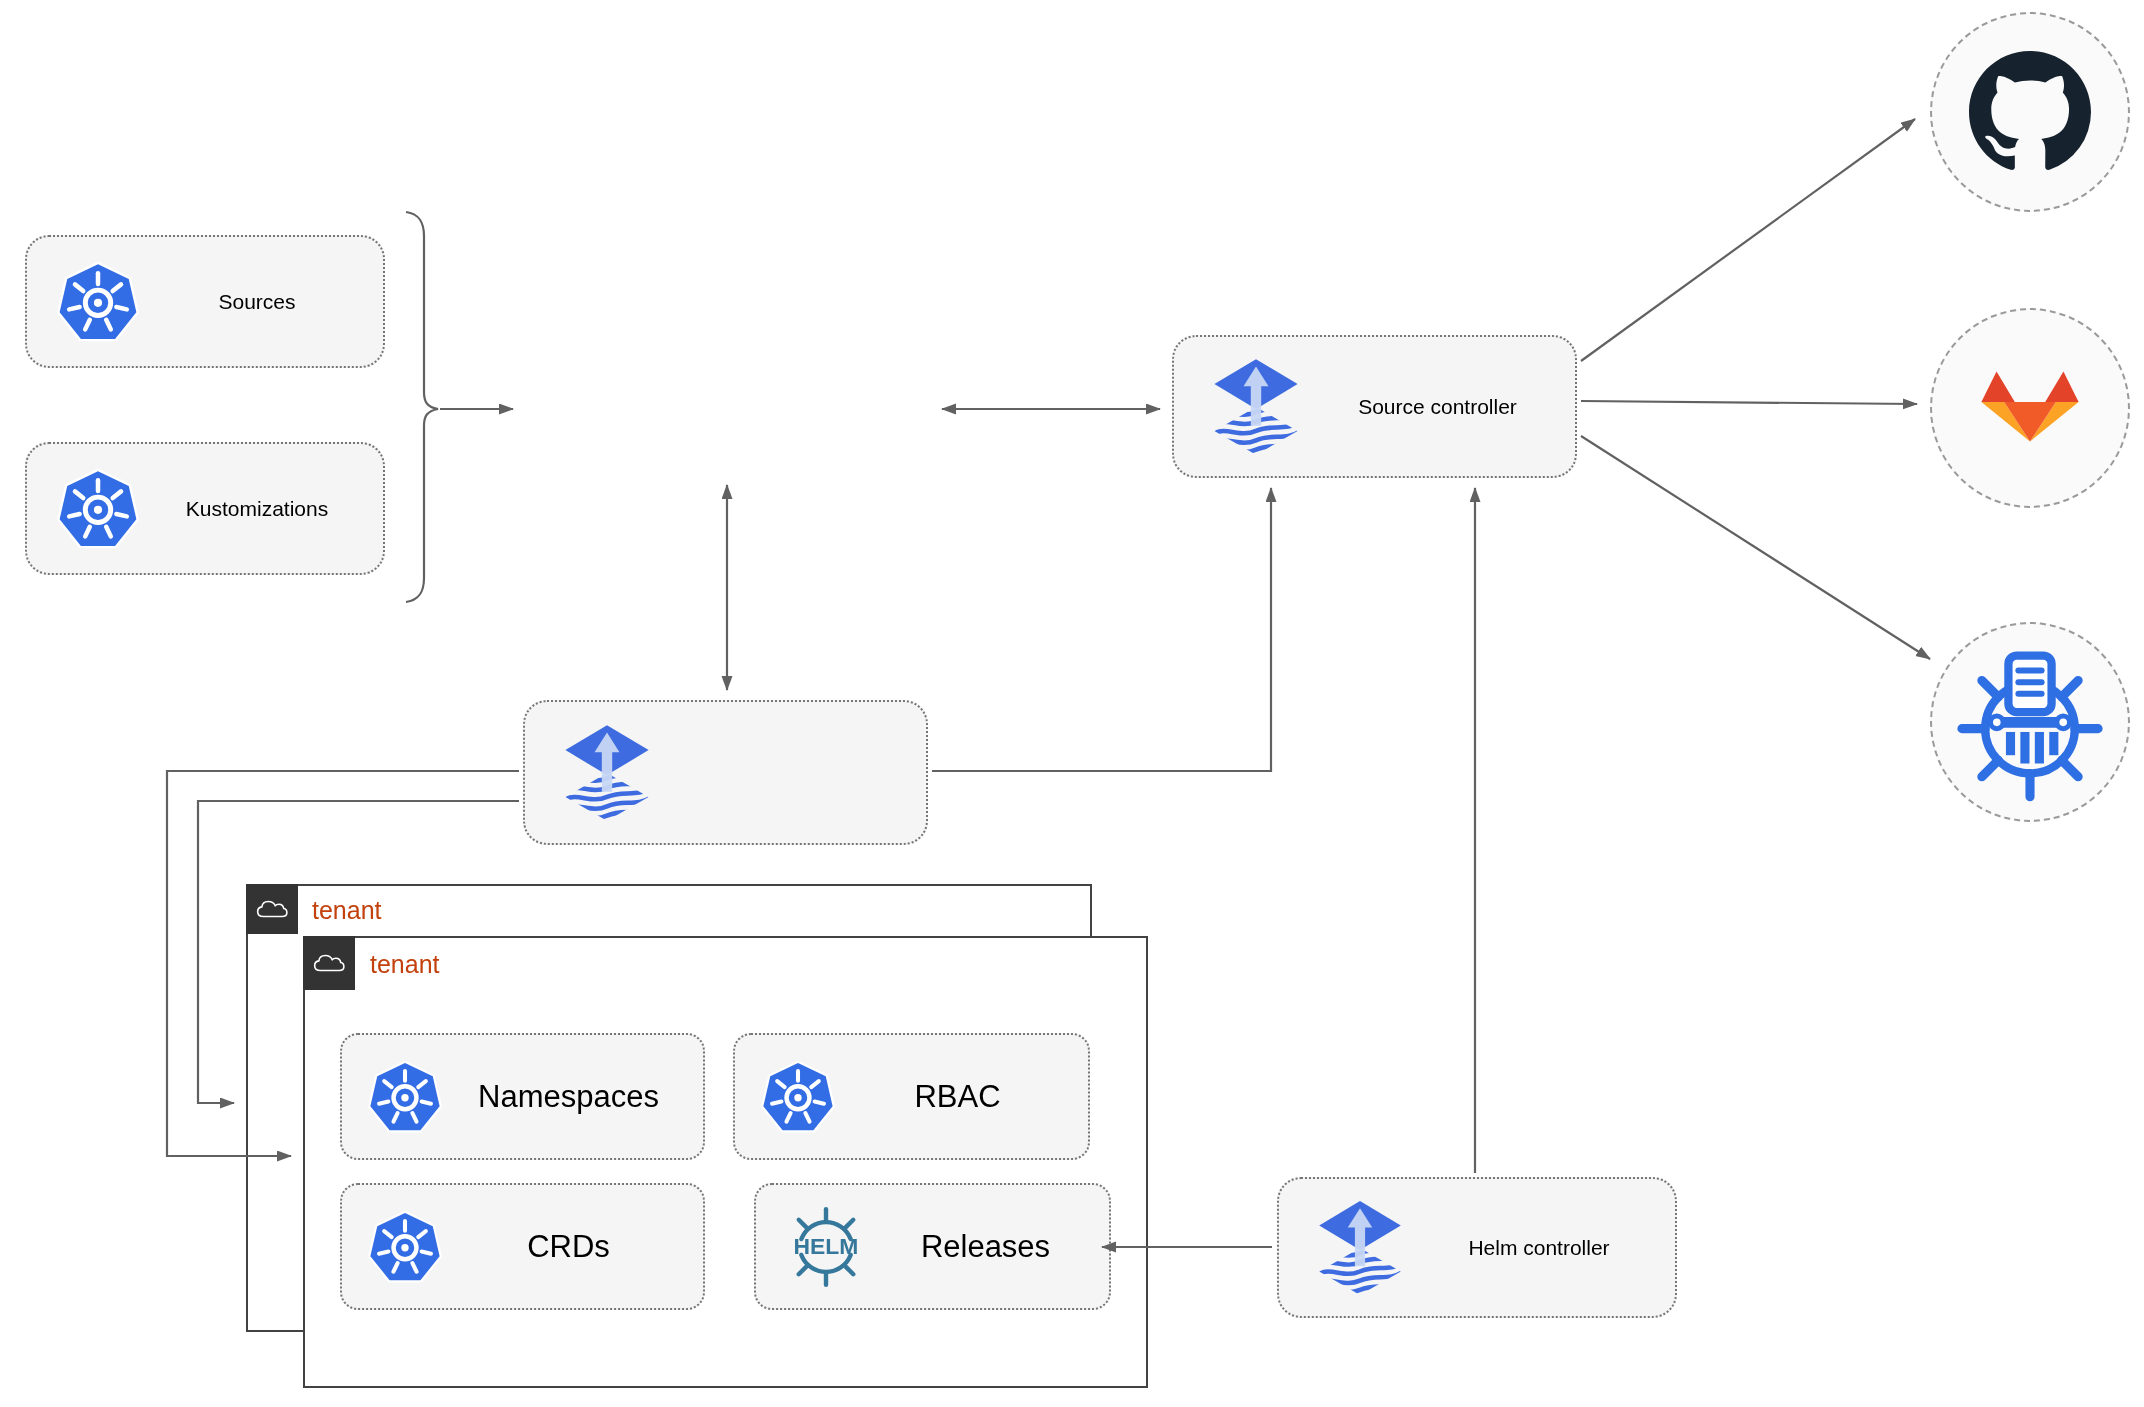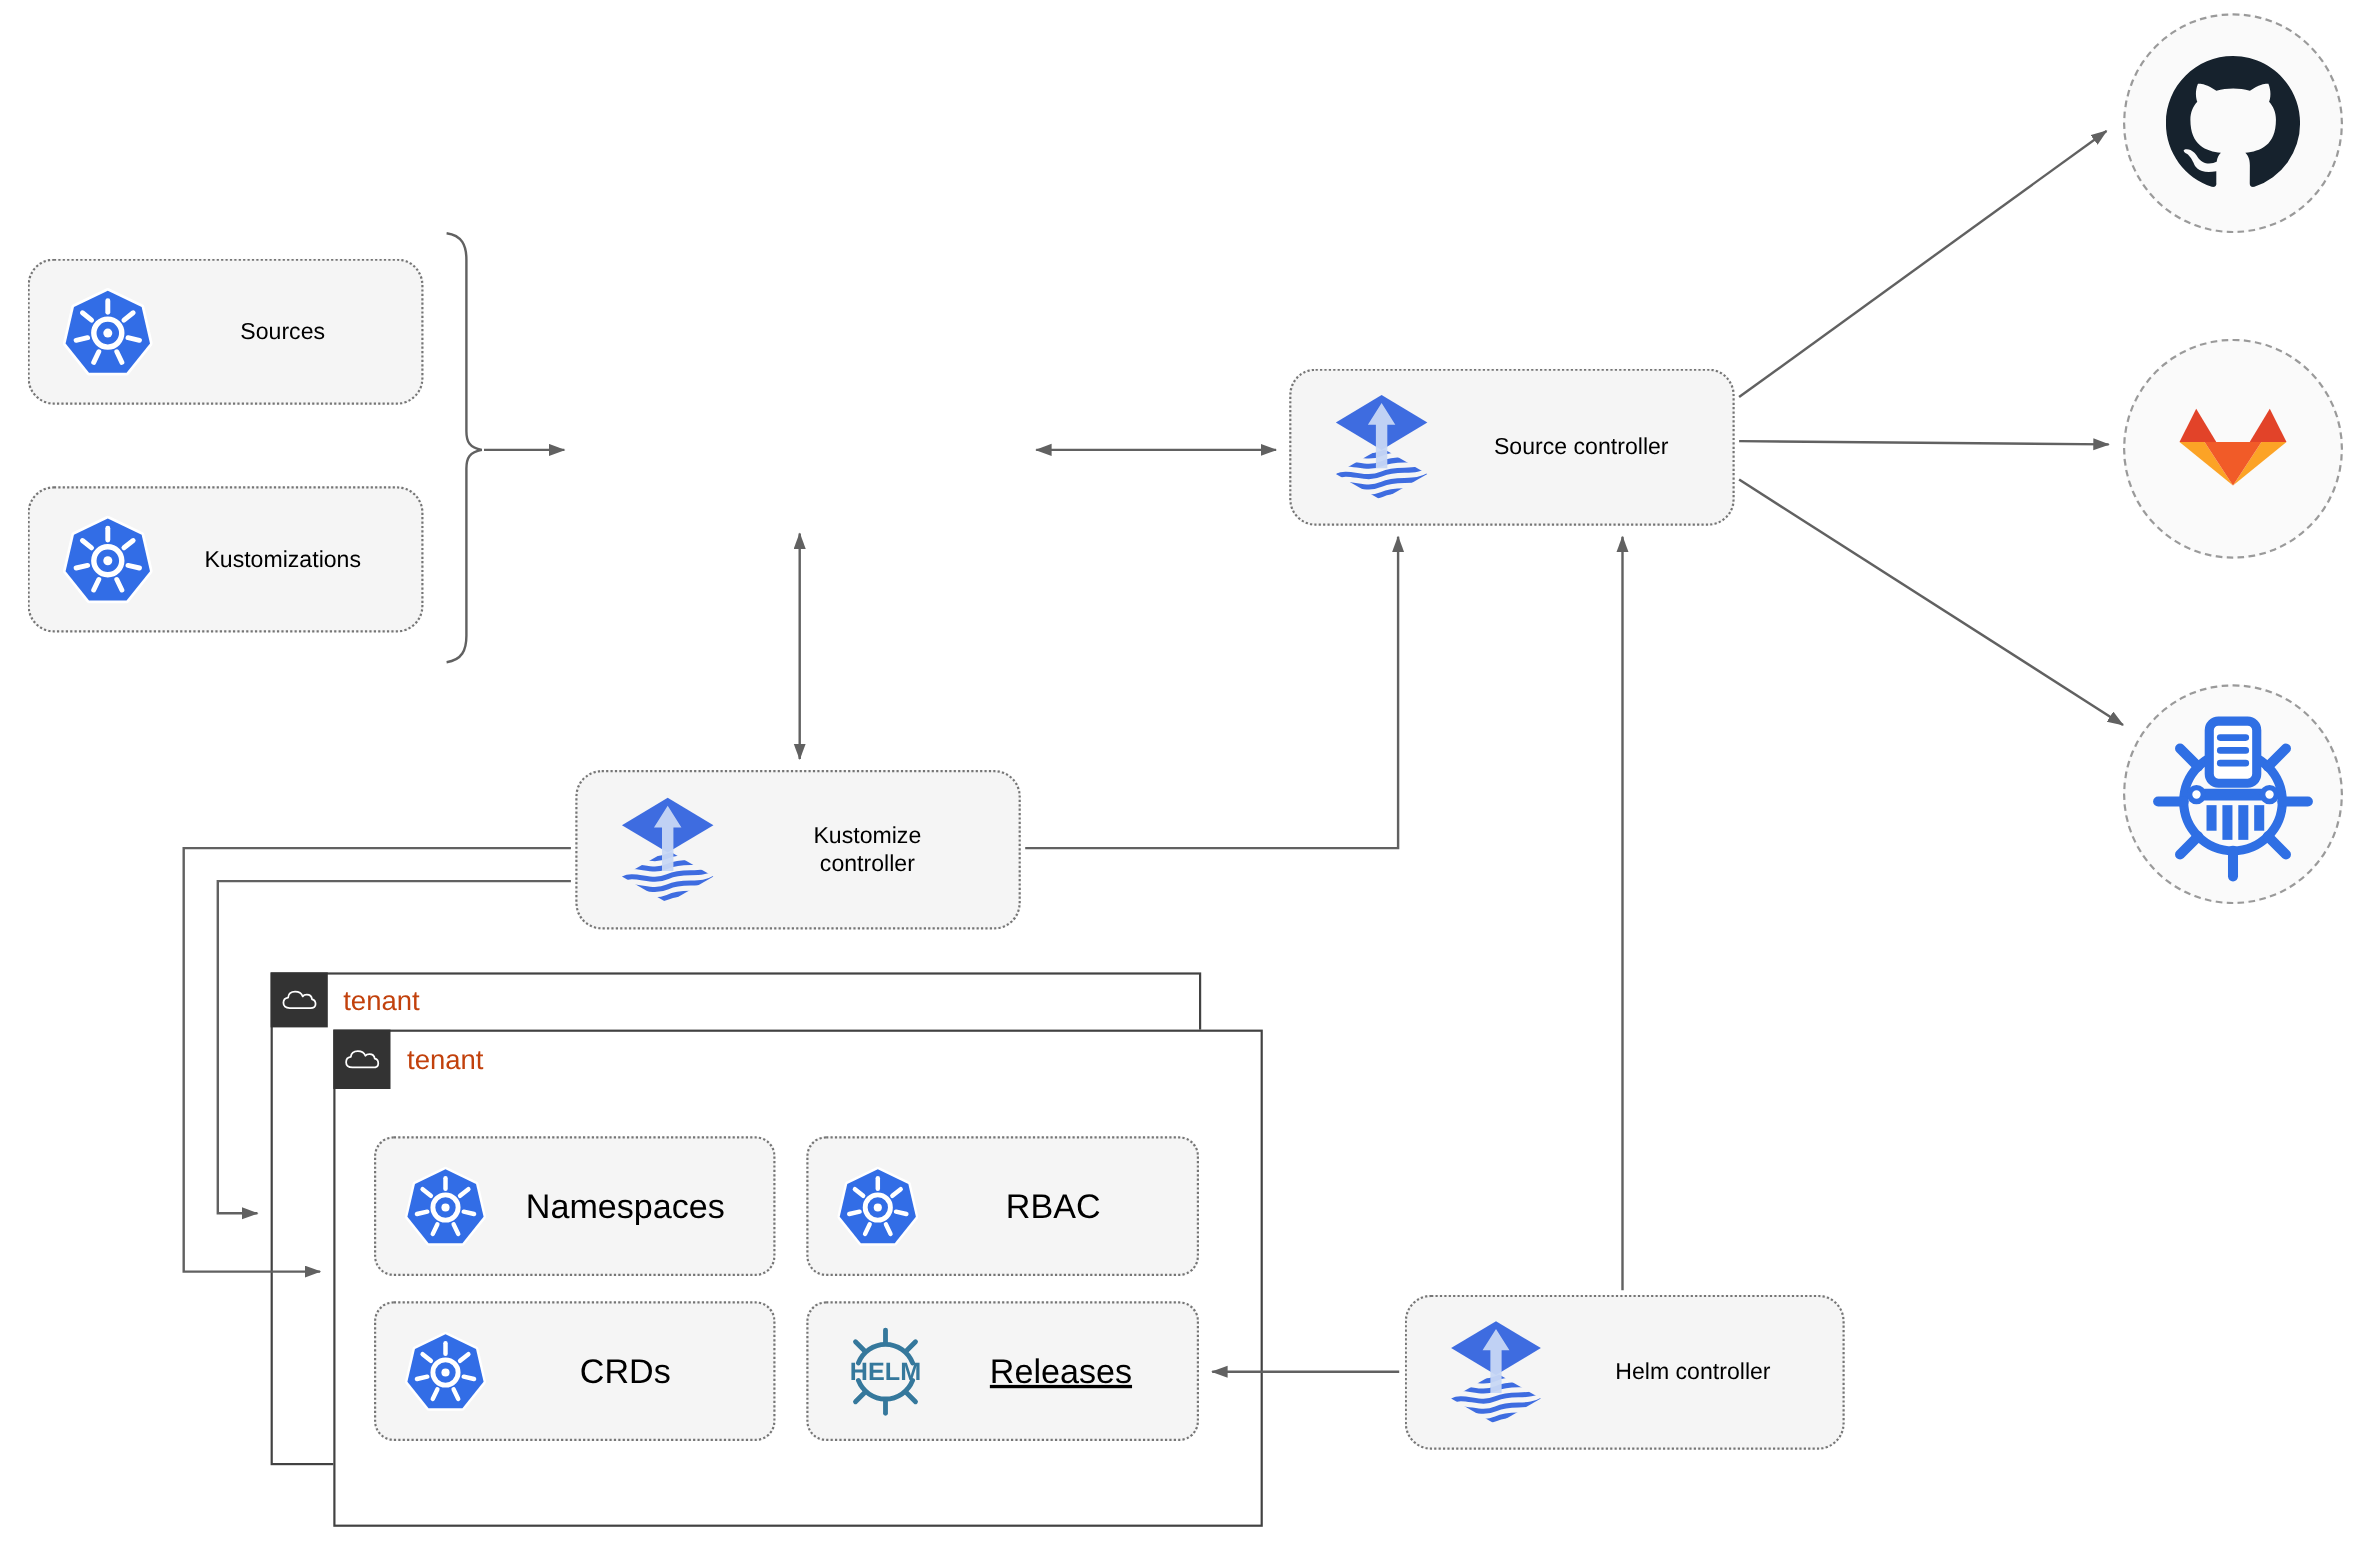--- a/index.html
+++ b/index.html
@@ -154,21 +154,20 @@
     <svg class="icon" width="104" height="104">
         <use href="#sym-flux"></use>
       </svg>
     <div class="label"><span>Source controller</span></div>
   </div>
 
   <div class="node wrap z3" style="left:523px;top:700px;width:405px;height:145px;">
     <svg class="icon" width="104" height="104">
         <use href="#sym-flux"></use>
       </svg>
-    <div class="label"><span>Kustomize controller</span></div>
   </div>
 
   <div class="node wrap z3" style="left:1277px;top:1177px;width:400px;height:141px;">
     <svg class="icon" width="102" height="102">
         <use href="#sym-flux"></use>
       </svg>
     <div class="label"><span>Helm controller</span></div>
   </div>
 
   <div class="node subnode z3" style="left:340px;top:1033px;width:365px;height:127px;">
@@ -185,21 +184,21 @@
     <div class="label"><span>RBAC</span></div>
   </div>
 
   <div class="node subnode z3" style="left:340px;top:1183px;width:365px;height:127px;">
     <svg class="icon" width="74" height="74">
         <use href="#sym-k8s"></use>
       </svg>
     <div class="label"><span>CRDs</span></div>
   </div>
 
-  <div class="node subnode z3" style="left:733px;top:1183px;width:357px;height:127px;text-decoration:underline;">
+  <div class="node subnode z3" style="left:754px;top:1183px;width:357px;height:127px;">
     <svg class="icon" width="88" height="88">
         <use href="#sym-helm"></use>
       </svg>
     <div class="label"><span>Releases</span></div>
   </div>
 
   <div class="ext z3" style="left:1930px;top:12px;">
     <svg width="122" height="122">
         <use href="#sym-github"></use>
       </svg>

